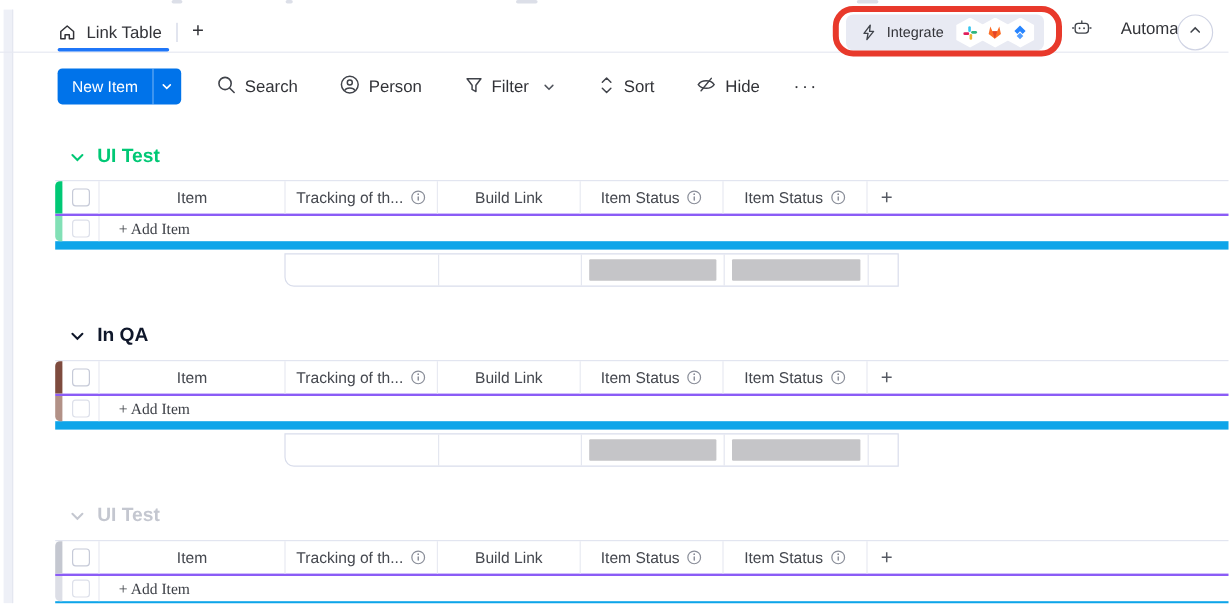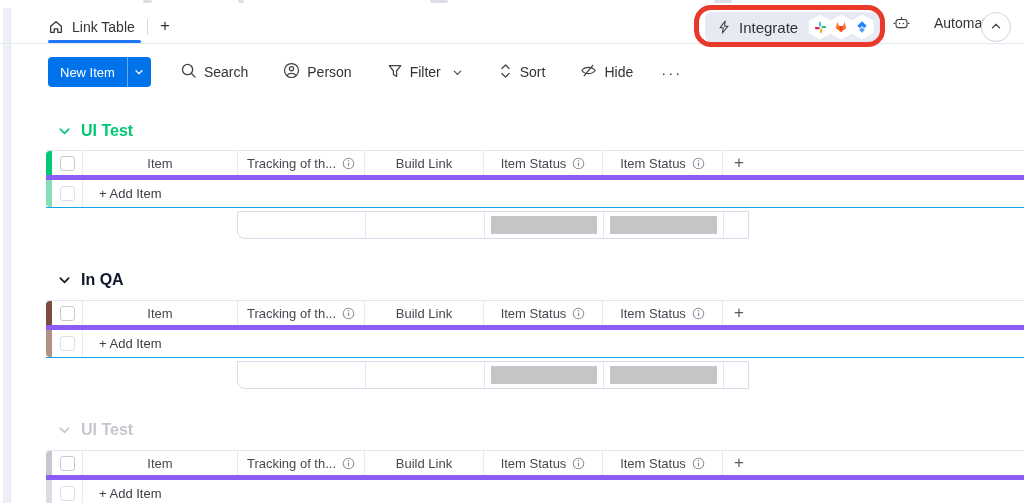--- a/index.html
+++ b/index.html
@@ -12,21 +12,21 @@
 
   
   .tabbar-border { position:absolute; left:0; right:0; top:43px; height:1px; background:#e6e9f2; }
   .tab-main { position:absolute; left:48px; top:13px; height:28px; display:flex; align-items:center; gap:8px; font-size:14px; font-weight:500; color:#323338; cursor:pointer; }
   .tab-underline { position:absolute; left:48px; top:40px; width:93px; height:3px; border-radius:2px; background:#1f76f8; }
   .tab-divider { position:absolute; left:147px; top:19px; width:1px; height:16px; background:#d0d4e4; }
   .add-tab-btn { position:absolute; left:153px; top:14px; width:24px; height:24px; display:flex; align-items:center; justify-content:center; font-size:17px; color:#323338; cursor:pointer; }
 
   
   .annotation-box { position:absolute; left:694px; top:5px; width:191px; height:42px; border:5px solid #e8392b; border-radius:17px; pointer-events:none; }
-  .integrate-btn { position:absolute; left:705px; top:12px; height:30px; background:#e8eaf3; border-radius:6px; display:flex; align-items:center; padding:0 7px 0 11px; font-size:15px; color:#323338; cursor:pointer; }
+  .integrate-btn { position:absolute; left:705px; top:12px; height:30px; background:#e8eaf3; border-radius:6px; display:flex; align-items:center; padding:0 7px 0 11px; font-size:12px; color:#323338; cursor:pointer; }
   .integrate-btn .label { margin:0 9px 0 7px; }
   .badges { display:flex; align-items:center; }
   .hex { width:26px; height:25px; background:#fff; clip-path:polygon(50% 0,94% 25%,94% 75%,50% 100%,6% 75%,6% 25%); display:flex; align-items:center; justify-content:center; margin-left:-5px; }
   .hex:first-child { margin-left:0; }
   .automate-btn { position:absolute; left:893px; top:14px; display:flex; align-items:center; gap:24px; font-size:14px; color:#323338; cursor:pointer; }
   .collapse-btn { position:absolute; left:981px; top:12px; width:30px; height:30px; border:1px solid #d0d4e4; border-radius:50%; background:#fff; display:flex; align-items:center; justify-content:center; cursor:pointer; }
 
   
   .toolbar { position:absolute; left:48px; top:57px; height:30px; display:flex; align-items:center; }
   .new-item { display:flex; height:30px; border-radius:4px; overflow:hidden; color:#fff; font-size:13px; font-weight:500; cursor:pointer; }
@@ -34,22 +34,22 @@
   .new-item-caret { width:24px; display:flex; align-items:center; justify-content:center; border-left:1px solid rgba(255,255,255,0.4); }
   .tool { display:flex; align-items:center; gap:7px; font-size:14px; color:#323338; margin-left:23px; padding:4px 6px; border-radius:4px; cursor:pointer; }
   .tool svg { flex:none; }
   .more-btn { margin-left:14px; font-size:15px; letter-spacing:2px; color:#323338; padding:4px 8px; cursor:pointer; }
 
   
   .group-title { position:absolute; left:58px; display:flex; align-items:center; gap:10px; font-size:16px; font-weight:600; cursor:pointer; }
   .group-chevron { display:flex; }
 
   .trow { position:absolute; left:46px; right:0; display:flex; background:#fff; }
-  .thead { height:30px; border-top:1px solid #e2e5f0; border-bottom:5px solid #8b5cf6; }
-  .tadd  { height:28px; border-bottom:1px solid #0ea5e9; }
+  .thead { height:30px; border-top:1px solid #e2e5f0; border-bottom:2px solid #8b5cf6; }
+  .tadd  { height:28px; border-bottom:7px solid #0ea5e9;font-family:Liberation Serif, serif; }
   .gbar { width:6px; flex:none; }
   .gbar.top-cap { border-radius:4px 0 0 0; }
   .gbar.bot-cap { border-radius:0 0 0 4px; }
   .cell { display:flex; align-items:center; justify-content:center; font-size:13px; color:#45484f; border-left:1px solid #e8eaf2; }
   .cell.cb { width:30px; flex:none; border-left:none; }
   .cell.citem { width:155px; flex:none; }
   .cell.c2 { width:127px; flex:none; }
   .cell.c3 { width:119px; flex:none; }
   .cell.c4 { width:119px; flex:none; }
   .cell.c5 { width:120px; flex:none; }

